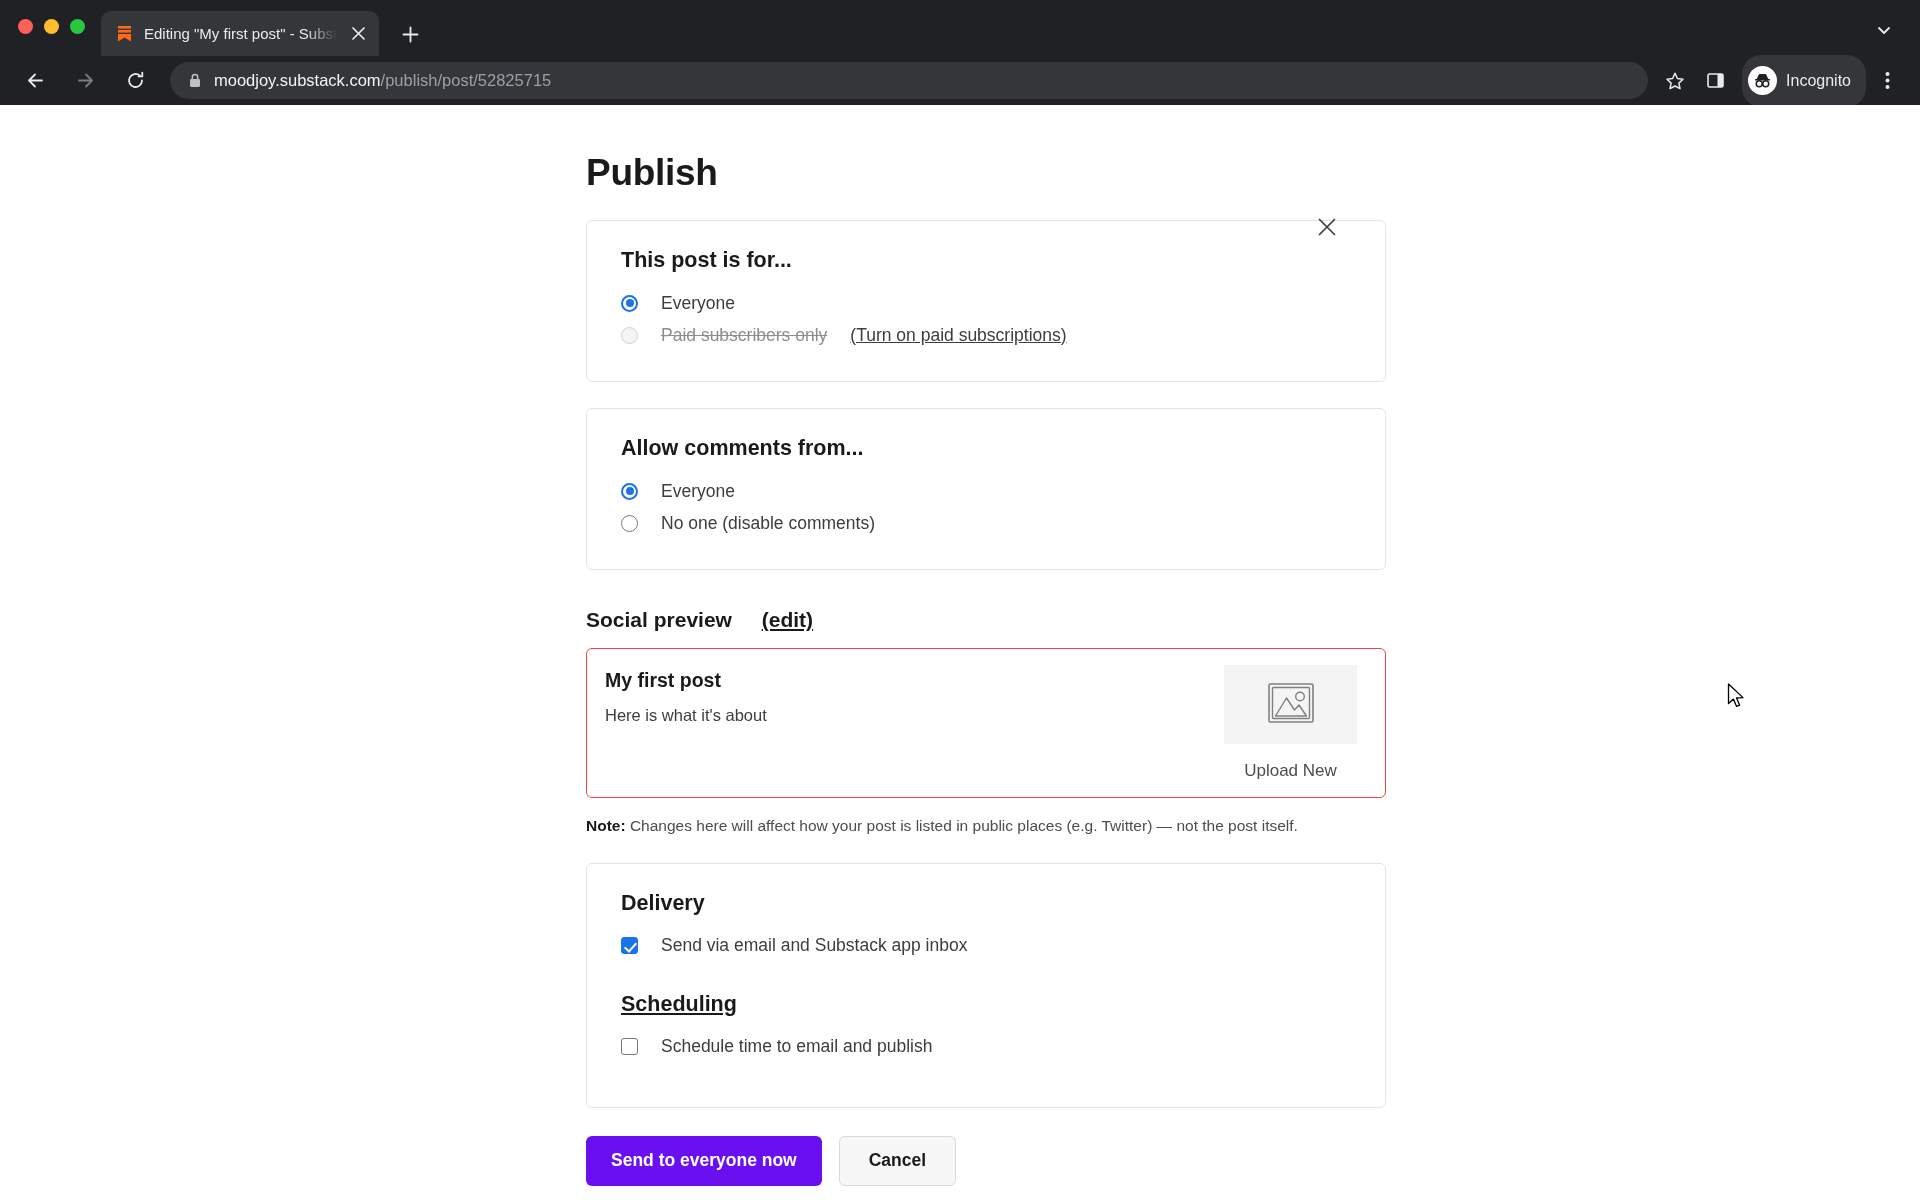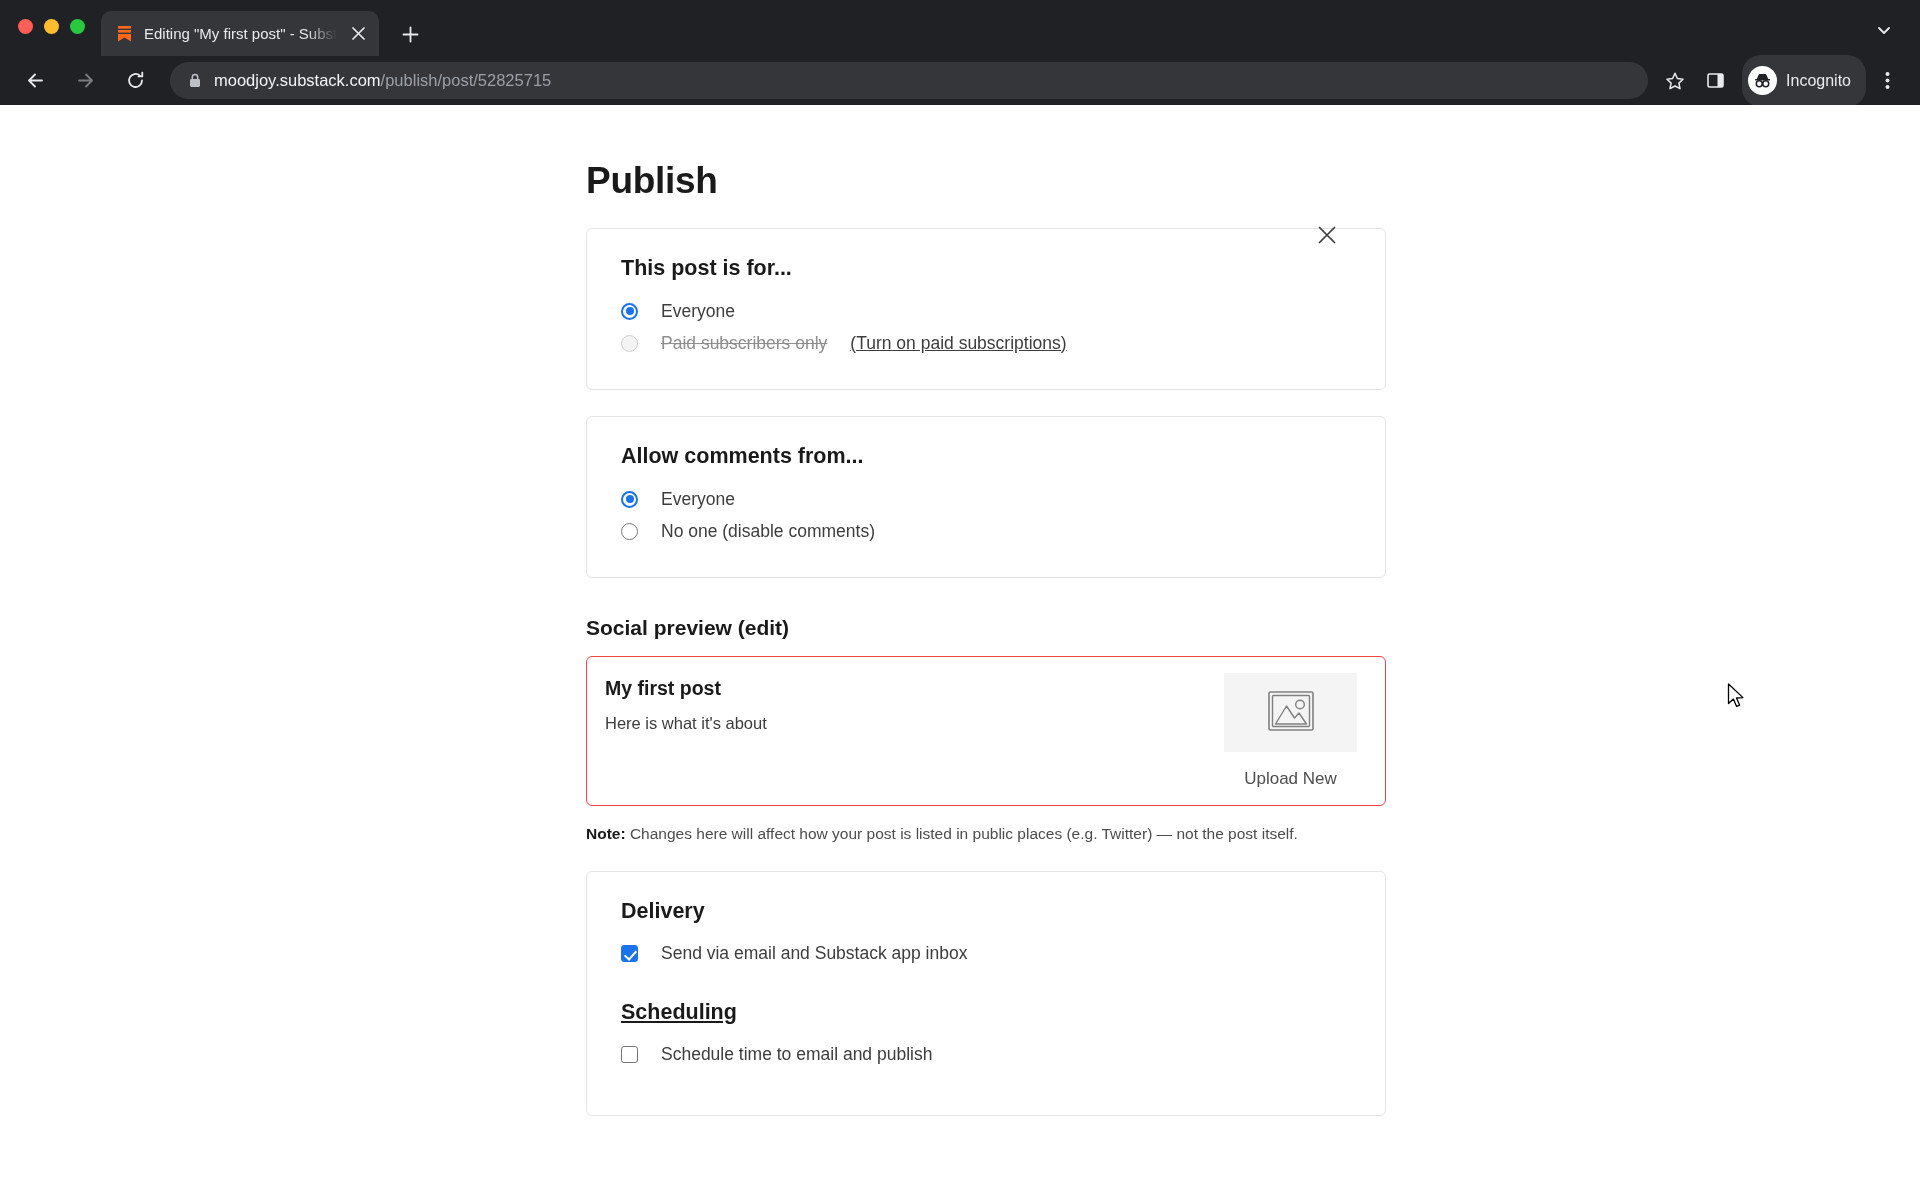--- a/index.html
+++ b/index.html
@@ -154,21 +154,21 @@
   
   .page {
     position: absolute;
     top: 105px; left: 0; right: 0; bottom: 0;
     background: #ffffff;
     overflow: hidden;
   }
   .content {
     position: absolute;
     left: 586px;
-    top: 55px;
+    top: 47px;
     width: 800px;
   }
   h1.publish-title {
     font-size: 37px;
     font-weight: bold;
     color: #1a1a1a;
     letter-spacing: -0.3px;
     margin-bottom: 4px;
   }
   .close-x {
@@ -257,20 +257,22 @@
     transform: rotate(42deg);
   }
 
   .section-head {
     font-size: 21px;
     font-weight: bold;
     color: #1a1a1a;
     margin-top: 38px;
   }
   .section-head .edit {
+    text-decoration: underline;
+    margin-left: 24px;
   }
 
   .preview-card {
     border: 1px solid #ef4444;
     border-radius: 6px;
     margin-top: 16px;
     height: 150px;
     display: flex;
     padding: 16px 28px 16px 14px;
     position: relative;
@@ -528,20 +530,24 @@
           <span class="lbl">Send via email and Substack app inbox</span>
         </div>
 
         <h2 class="sub2">Scheduling</h2>
         <div class="opt">
           <span class="checkbox"></span>
           <span class="lbl">Schedule time to email and publish</span>
         </div>
       </div>
 
+      <div class="actions">
+        <button class="btn-primary">Send to everyone now</button>
+        <button class="btn-secondary">Cancel</button>
+      </div>
 
     </div>
 
     <span class="cursor">
       <svg width="20" height="27" viewBox="0 0 20 27">
         <path d="M1.5 1 L1.5 20.5 L6.4 16.1 L9.6 23.4 L12.6 22.1 L9.5 15 L16 14.6 Z" fill="#ffffff" stroke="#000000" stroke-width="1.3" stroke-linejoin="round"></path>
       </svg>
     </span>
   </div>
 

